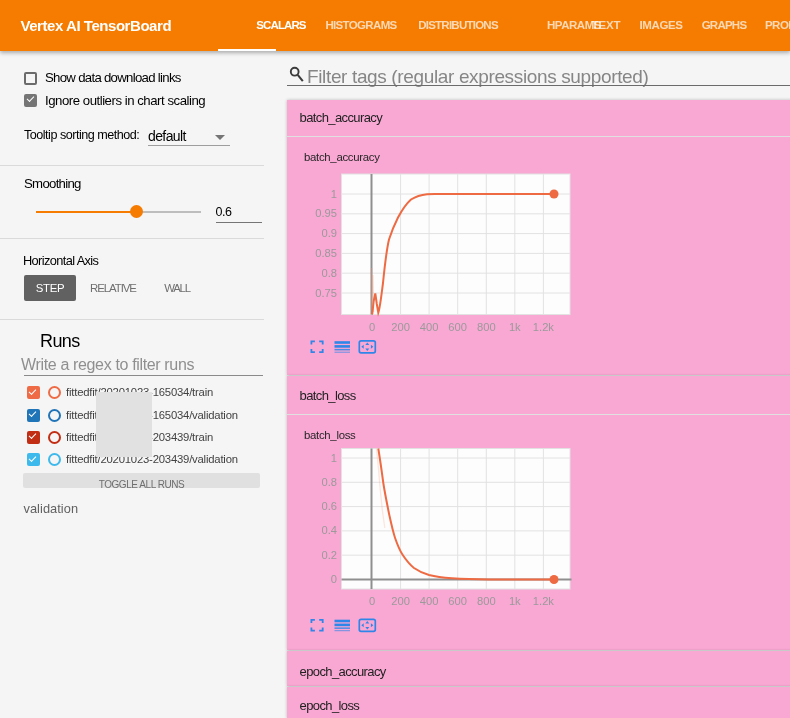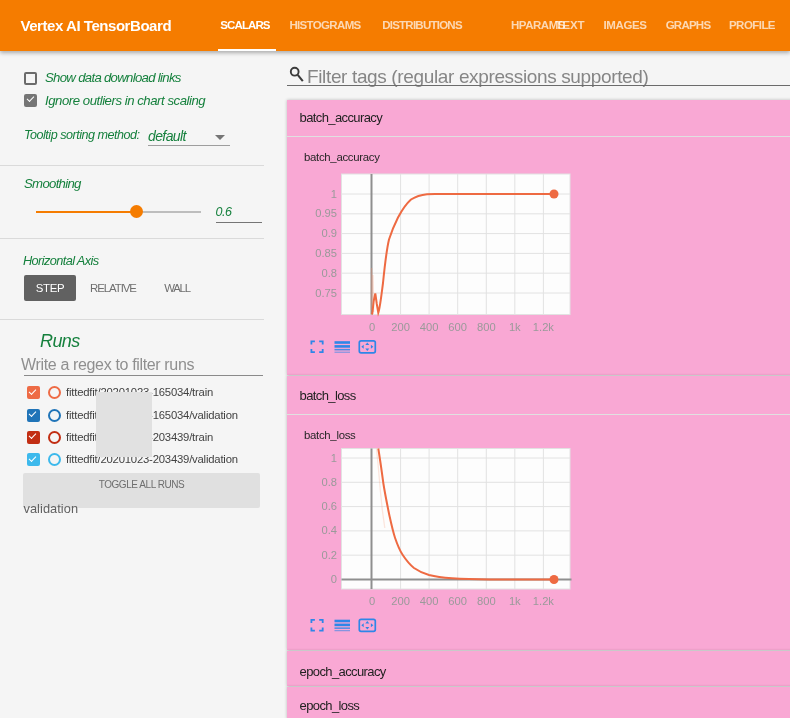--- a/index.html
+++ b/index.html
@@ -6,26 +6,26 @@
   #page{position:relative;width:790px;height:718px;background:#f5f5f5;overflow:hidden;
         font-family:"Liberation Sans",sans-serif;-webkit-font-smoothing:antialiased;}
   .abs{position:absolute;}
   
   #topbar{position:absolute;left:0;top:0;width:790px;height:51px;background:#f57c00;
           box-shadow:0 2px 4px rgba(0,0,0,0.3);z-index:5;}
   #title{position:absolute;left:20.5px;top:0;height:51px;line-height:51px;color:#fff;
          font-size:15px;font-weight:700;letter-spacing:-0.45px;}
   .tab{position:absolute;top:0;height:51px;line-height:51px;transform:translateX(-50%);
        font-size:11.5px;font-weight:700;color:rgba(255,255,255,0.7);
-       white-space:nowrap;}
+       white-space:nowrap;margin-left:36px;}
   .tab.active{color:#fff;}
   #tabline{position:absolute;left:218px;top:48.5px;width:58px;height:2.5px;background:#fff;}
   
   .divider{position:absolute;left:0;width:264px;height:1px;background:#dadada;}
-  .sblabel{position:absolute;color:#15803d;font-size:13.2px;white-space:nowrap;font-style:italic;}
+  .sblabel{position:absolute;color:#000000;font-size:13.2px;white-space:nowrap;}
   .cbx{position:absolute;width:13px;height:13px;border-radius:2px;box-sizing:border-box;}
   .cbx.empty{border:2px solid #6b6b6b;}
   .cbx.checked{background:#757575;}
   .check{position:absolute;left:2.9px;top:2.6px;width:6.2px;height:3.2px;
          border-left:1.7px solid #fff;border-bottom:1.7px solid #fff;transform:rotate(-47deg);}
   .runrow-cb .check{left:2.9px;top:2.9px;}
   .circ{position:absolute;width:13px;height:13px;border-radius:50%;box-sizing:border-box;}
   
   .card{position:absolute;left:287px;width:556px;background:#f9a8d4;
         box-shadow:0 0 3px rgba(0,0,0,0.25);padding-left:16px;}
@@ -101,21 +101,21 @@
   <div class="abs" style="left:66px;top:430.5px;font-size:11.3px;letter-spacing:-0.2px;color:#424242;">fittedfit/20201023-203439/train</div>
 
   <div class="cbx runrow-cb" style="left:26.5px;top:453px;background:#3db9ec;">
       <div class="check"></div>
     </div>
   <div class="circ" style="left:47.5px;top:453px;border:2px solid #3db9ec;"></div>
   <div class="abs" style="left:66px;top:453px;font-size:11.3px;letter-spacing:-0.2px;color:#424242;">fittedfit/20201023-203439/validation</div>
 
   <div class="abs" style="left:96px;top:392px;width:56px;height:65px;background:#e1e1e1;"></div>
 
-  <div class="abs" style="left:23px;top:473px;width:237px;height:35px;background:#e0e0e0;border-radius:2px;color:#6e6e6e;font-size:10px;letter-spacing:-0.45px;text-align:center;line-height:23px;">TOGGLE ALL RUNS</div>
+  <div class="abs" style="left:23px;top:473px;width:237px;height:15px;background:#e0e0e0;border-radius:2px;color:#6e6e6e;font-size:10px;letter-spacing:-0.45px;text-align:center;line-height:23px;">TOGGLE ALL RUNS</div>
   <div class="abs" style="left:23.5px;top:501px;font-size:12.8px;letter-spacing:0.05px;color:#616161;">validation</div>
 
   <svg class="abs" style="left:286px;top:63px;" width="20" height="20" viewBox="0 0 20 20">
     <circle cx="8.7" cy="8.7" r="3.9" fill="none" stroke="#3c3c3c" stroke-width="1.9"></circle>
     <line x1="11.7" y1="11.9" x2="16.8" y2="18.2" stroke="#3c3c3c" stroke-width="2.1"></line>
   </svg>
   <div class="abs" style="left:307px;top:66px;font-size:19px;letter-spacing:-0.36px;color:#868686;">Filter tags (regular expressions supported)</div>
   <div class="abs" style="left:287px;top:85px;width:503px;height:1.4px;background:#6b6b6b;"></div>
 
   <div class="card" style="top:100px;height:275px;">

